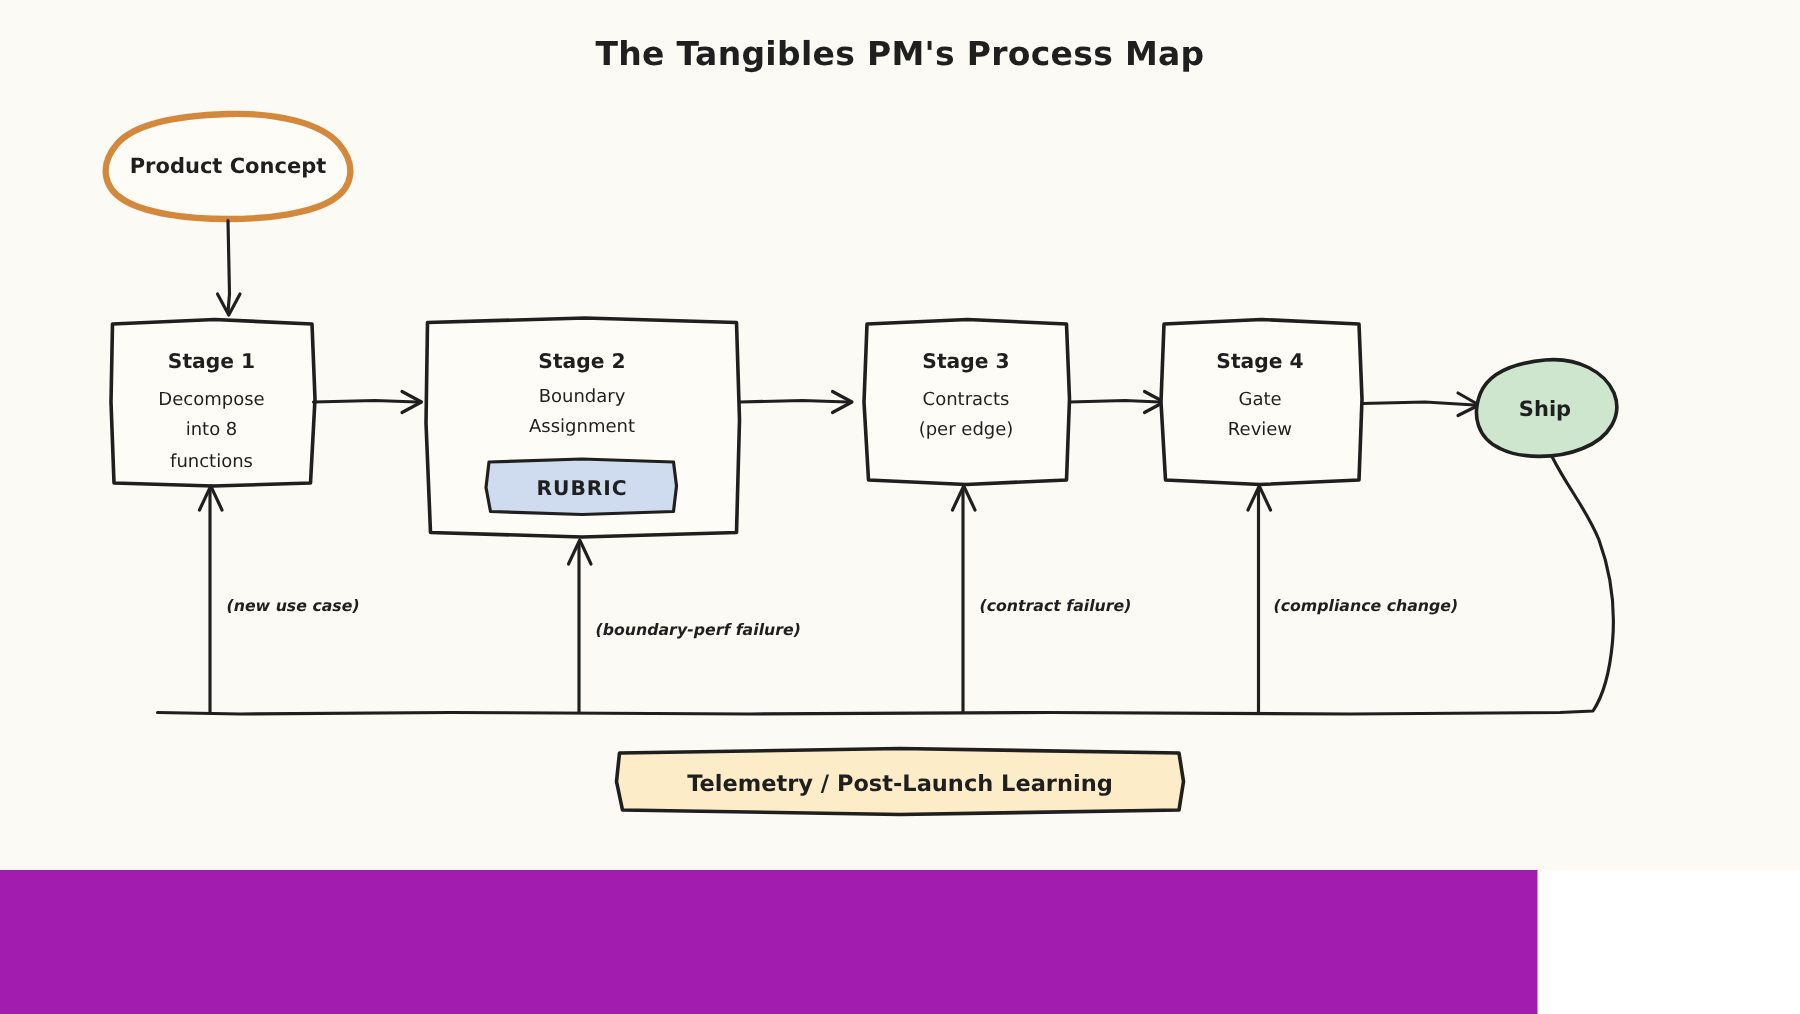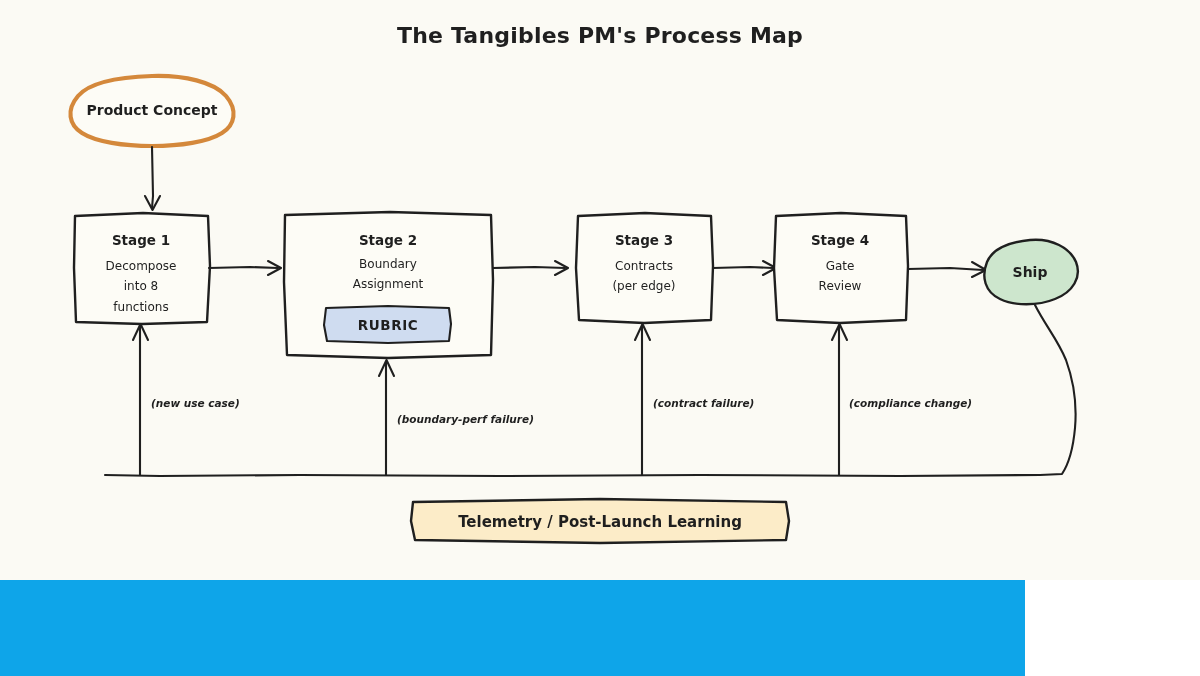--- a/index.html
+++ b/index.html
@@ -8,21 +8,21 @@
     background: #ffffff;
     width: 1200px;
     height: 676px;
     overflow: hidden;
     font-family: "DejaVu Sans", sans-serif;
   }
   #stage {
     position: relative;
     width: 1025px;
     height: 676px;
-    background: #0ea5e9;
+    background: #a21caf;
   }
   #canvas-bg {
     position: absolute;
     left: 0; top: 0;
     width: 1200px;
     height: 580px;
     background: #fbfaf4;
   }
   svg#diagram {
     position: absolute;

